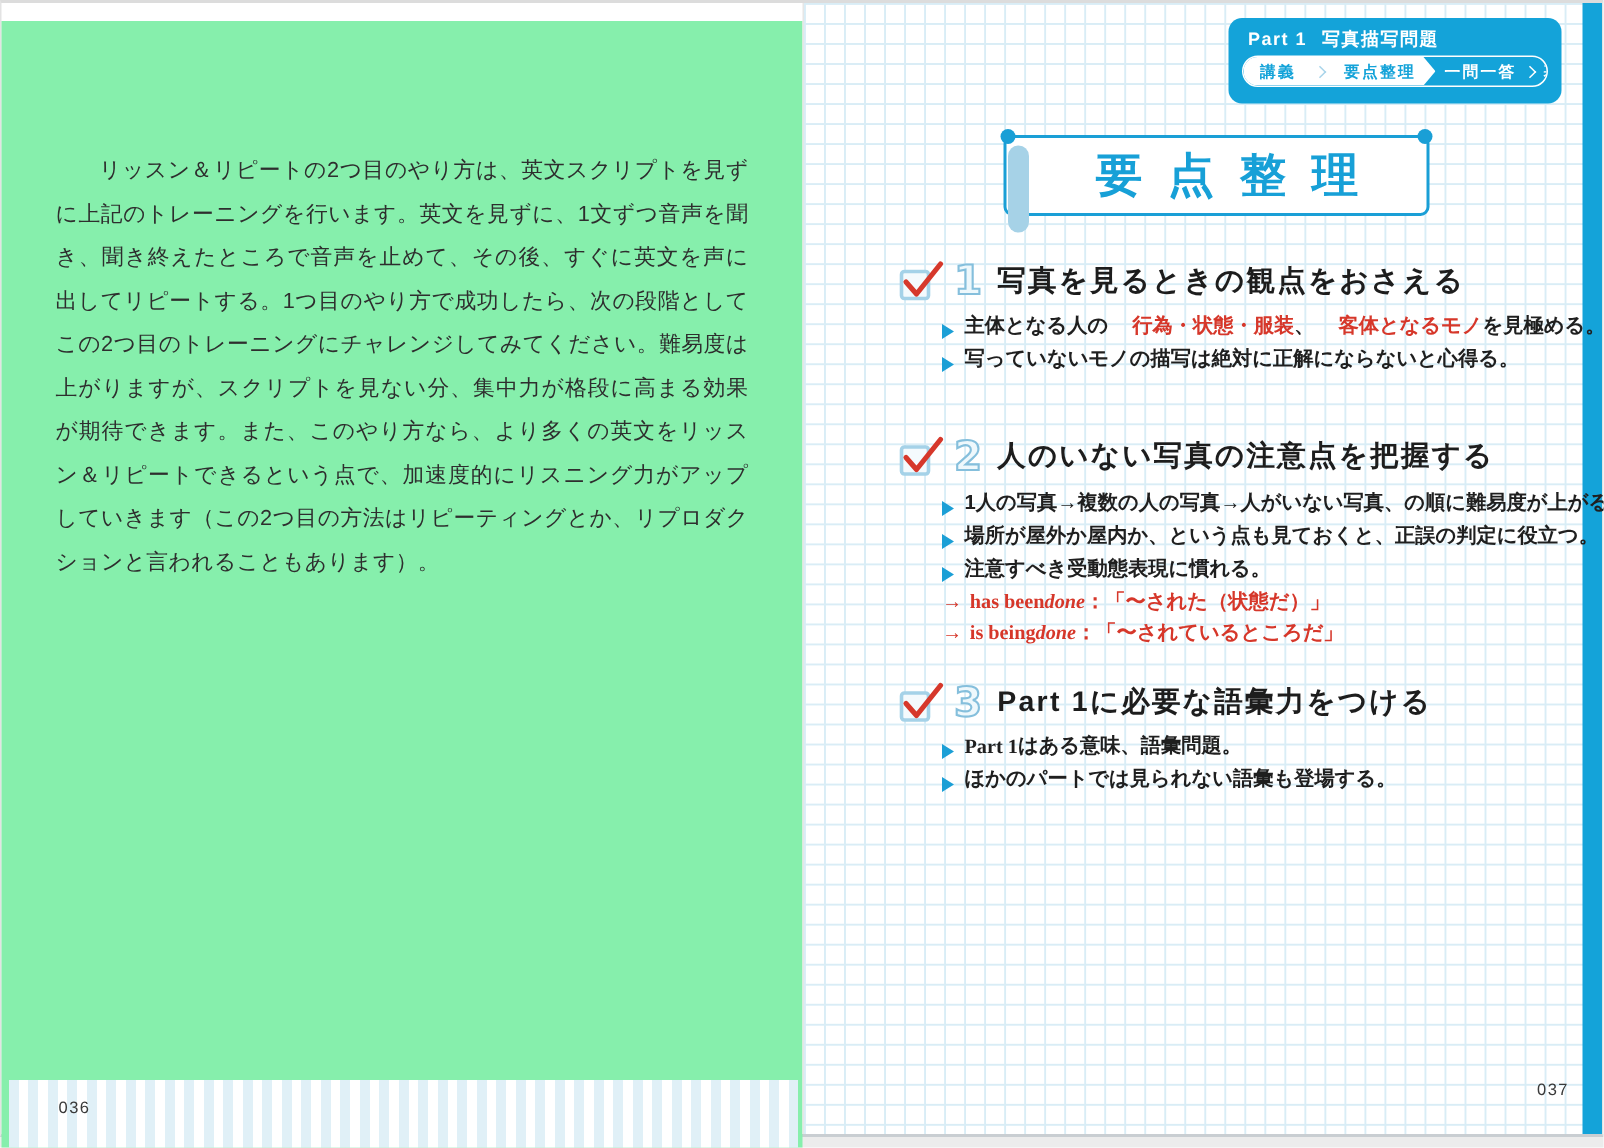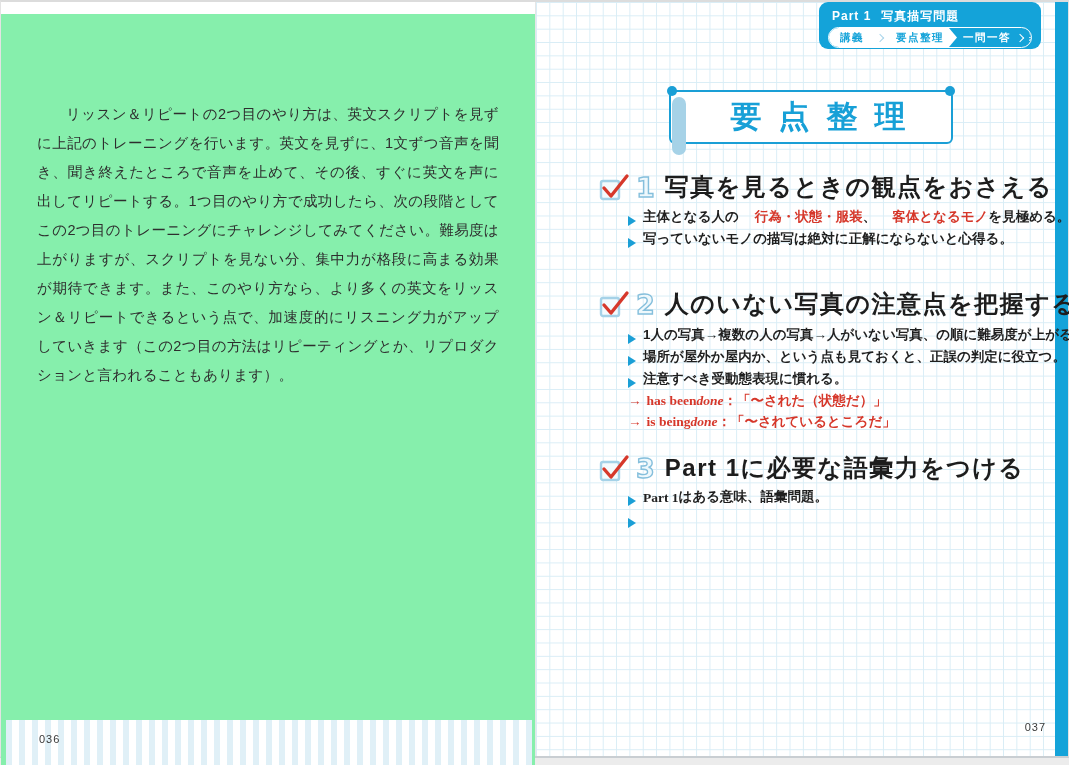--- a/index.html
+++ b/index.html
@@ -38,21 +38,21 @@
     background-image:
       linear-gradient(#d9edf6 1px, transparent 1px),
       linear-gradient(90deg,#d9edf6 1px, transparent 1px);
     background-size:13.35px 13.35px;
   }
   .gutter { position:absolute; left:534px; top:0; width:1px; height:754px; background:#e6e6e6; }
   .edge-strip { position:absolute; right:0; top:0; width:13px; height:754px; background:#14a3d9; }
   .pagenum-right { left:470px; top:719px; width:40px; text-align:right; }
   
   .header-box {
-    position:absolute; left:283px; top:0; width:222px; height:47px;
+    position:absolute; left:283px; top:10px; width:222px; height:57px;
     background:#14a3d9; border-radius:9px;
   }
   .part-row { position:absolute; left:13px; top:6px; color:#fff; font-size:12px; font-weight:700; letter-spacing:1px; white-space:nowrap; }
   .part-row .part-title { margin-left:10px; }
   .tab-capsule {
     position:absolute; left:9px; top:25px; width:204px; height:21px;
     border:1.5px solid #ffffff; border-radius:12px;
     display:flex; align-items:stretch; overflow:hidden;
     font-size:10.5px; font-weight:700; letter-spacing:1.5px; white-space:nowrap;
   }
@@ -83,21 +83,21 @@
   }
   
   .section-head { position:absolute; left:62px; display:flex; align-items:center; height:34px; }
   .checkbox-icon { flex:0 0 auto; margin-right:4px; }
   .sec-num {
     font-family:"DejaVu Sans",sans-serif;
     font-size:27px; font-weight:700; color:#eef8fc;
     -webkit-text-stroke:1.4px #85bfdc;
     margin:0 10px 0 2px; line-height:1;
   }
-  .sec-heading { font-size:24px; font-weight:700; color:#1d1d1d; letter-spacing:1.5px; white-space:nowrap; }
+  .sec-heading { font-size:19px; font-weight:700; color:#1d1d1d; letter-spacing:1.5px; white-space:nowrap; }
   .section-body { position:absolute; left:92px; width:430px; }
   .bullet-line { display:flex; align-items:flex-end; height:22px; font-size:13.5px; font-weight:600; color:#1f1f1f; white-space:nowrap; }
   .tri-marker {
     width:0; height:0; flex:0 0 auto;
     border-left:8px solid #1b9fd6; border-top:5px solid transparent; border-bottom:5px solid transparent;
     margin-right:7px;
   }
   .note-line { display:flex; align-items:center; height:21px; font-size:13.5px; font-weight:700; color:#d6372a; white-space:nowrap; }
   .arrow-marker { margin-right:5px; font-weight:700; }
   .seg-red { color:#d6372a;margin-left:16px; }
@@ -216,19 +216,20 @@
     </div>
     <div class="section-body" style="top:482px;">
         <div class="bullet-line">
           <span class="tri-marker"></span>
           <span class="seg-en">Part 1</span>
           <span>はある意味、</span>
           <span class="seg-b">語彙問題。</span>
         </div>
         <div class="bullet-line">
           <span class="tri-marker"></span>
+          <span>ほかのパートでは見られない語彙も登場する。</span>
         </div>
       </div>
 
     <div class="pagenum pagenum-right">037</div>
   </div>
 
 </div>
 
 </body></html>

